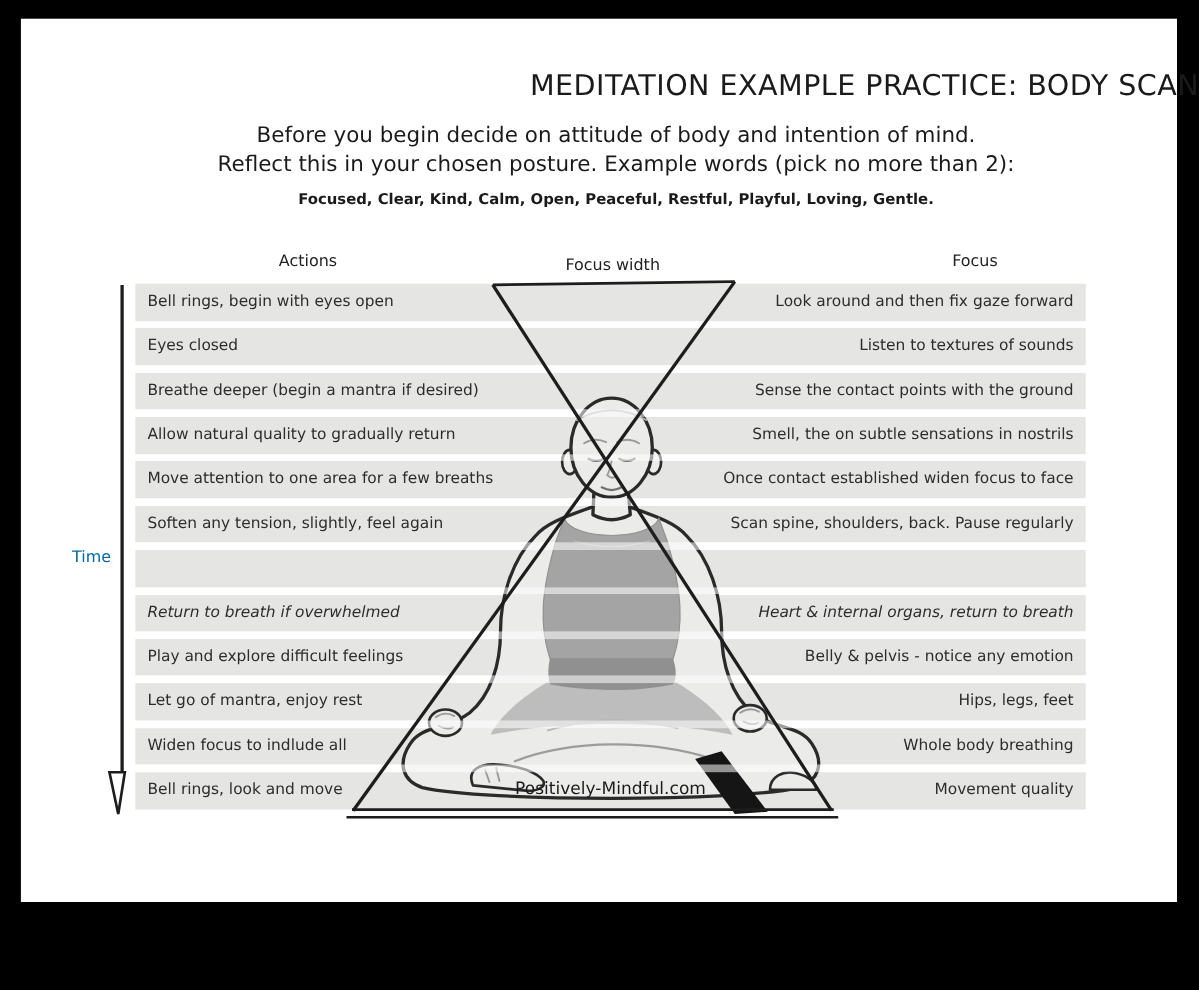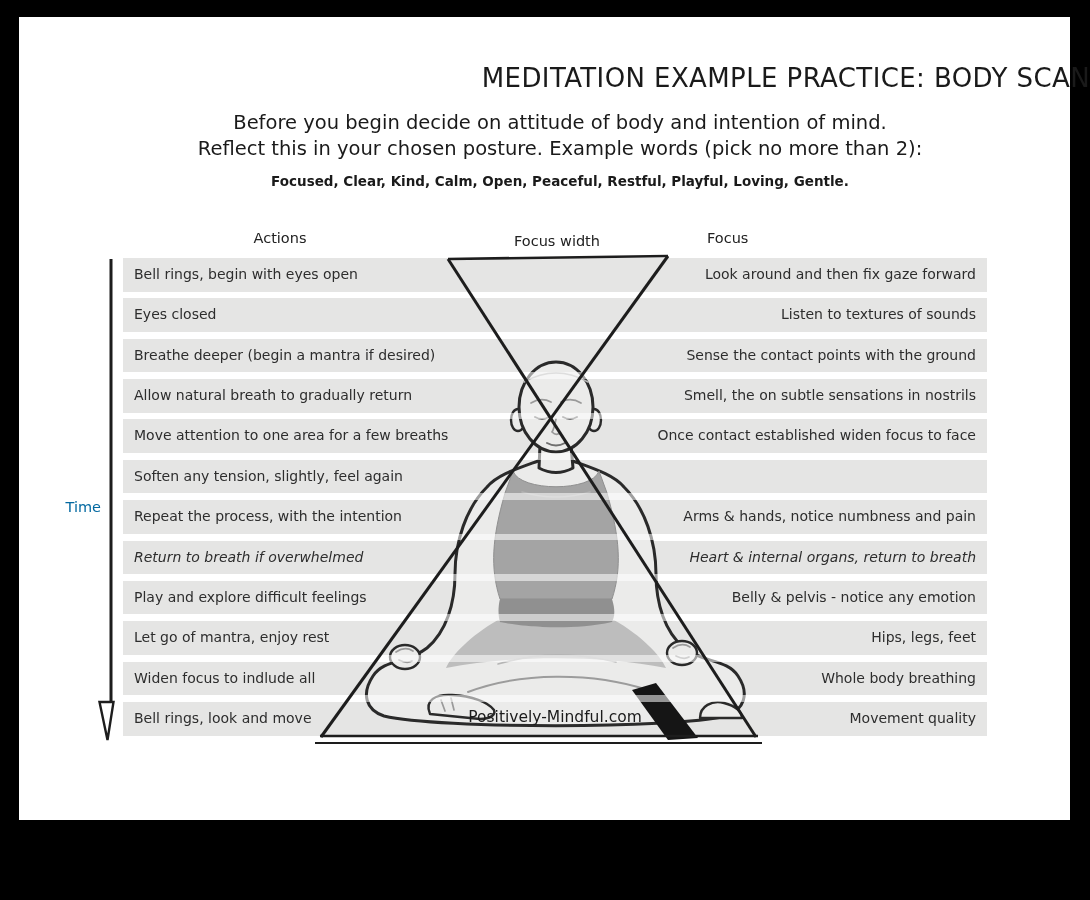--- a/index.html
+++ b/index.html
@@ -22,21 +22,21 @@
   #title{left:30px;top:63px;width:1060px;text-align:right;font-size:26px;
          letter-spacing:0.4px;color:var(--heading);}
   #intro{left:30px;top:110px;width:1060px;text-align:center;font-size:19.5px;
          line-height:26px;color:var(--heading);}
   #words{left:30px;top:173px;width:1060px;text-align:center;font-size:13.5px;
          font-weight:bold;color:var(--heading);}
 
   .col-header{font-size:14.5px;color:#222222;white-space:nowrap;}
   #hdr-actions{left:180px;top:230px;width:200px;text-align:center;}
   #hdr-focuswidth{left:457px;top:233px;width:200px;text-align:center;}
-  #hdr-focus{left:707px;top:230px;width:200px;text-align:left;}
+  #hdr-focus{left:707px;top:230px;width:200px;text-align:right;}
 
   #time-label{left:36px;top:499px;width:65px;text-align:right;font-size:14.5px;color:#0369a1;}
 
   #rows-layer,#gaps-layer{position:absolute;left:0;top:0;width:1090px;height:900px;}
   #rows-layer{z-index:1;}
   .band{position:absolute;left:123px;width:864px;height:33.5px;background:var(--band);}
   .cell{position:absolute;top:0;height:33.5px;line-height:33.5px;font-size:14px;
         color:var(--row-text);white-space:nowrap;}
   .cell-left{left:11px;}
   .cell-right{right:11px;}
@@ -88,33 +88,32 @@
       </div>
       <div class="band" style="top: 298.4px;">
         <div class="cell cell-left">Eyes closed</div>
         <div class="cell cell-right">Listen to textures of sounds</div>
       </div>
       <div class="band" style="top: 338.7px;">
         <div class="cell cell-left">Breathe deeper (begin a mantra if desired)</div>
         <div class="cell cell-right">Sense the contact points with the ground</div>
       </div>
       <div class="band" style="top: 379.1px;">
-        <div class="cell cell-left">Allow natural breath to gradually return</div>
+        <div class="cell cell-left">Allow natural quality to gradually return</div>
         <div class="cell cell-right">Smell, the on subtle sensations in nostrils</div>
       </div>
       <div class="band" style="top: 419.4px;">
         <div class="cell cell-left">Move attention to one area for a few breaths</div>
         <div class="cell cell-right">Once contact established widen focus to face</div>
       </div>
       <div class="band" style="top: 459.8px;">
         <div class="cell cell-left">Soften any tension, slightly, feel again</div>
+        <div class="cell cell-right">Scan spine, shoulders, back. Pause regularly</div>
       </div>
       <div class="band" style="top: 500.2px;">
-        <div class="cell cell-left">Repeat the process, with the intention</div>
-        <div class="cell cell-right">Arms &amp; hands, notice numbness and pain</div>
       </div>
       <div class="band" style="top: 540.5px; font-style: italic;">
         <div class="cell cell-left">Return to breath if overwhelmed</div>
         <div class="cell cell-right">Heart &amp; internal organs, return to breath</div>
       </div>
       <div class="band" style="top: 580.9px;">
         <div class="cell cell-right">Belly &amp; pelvis - notice any emotion</div>
         <div class="cell cell-left">Play and explore difficult feelings</div>
       </div>
       <div class="band" style="top: 621.2px;">

